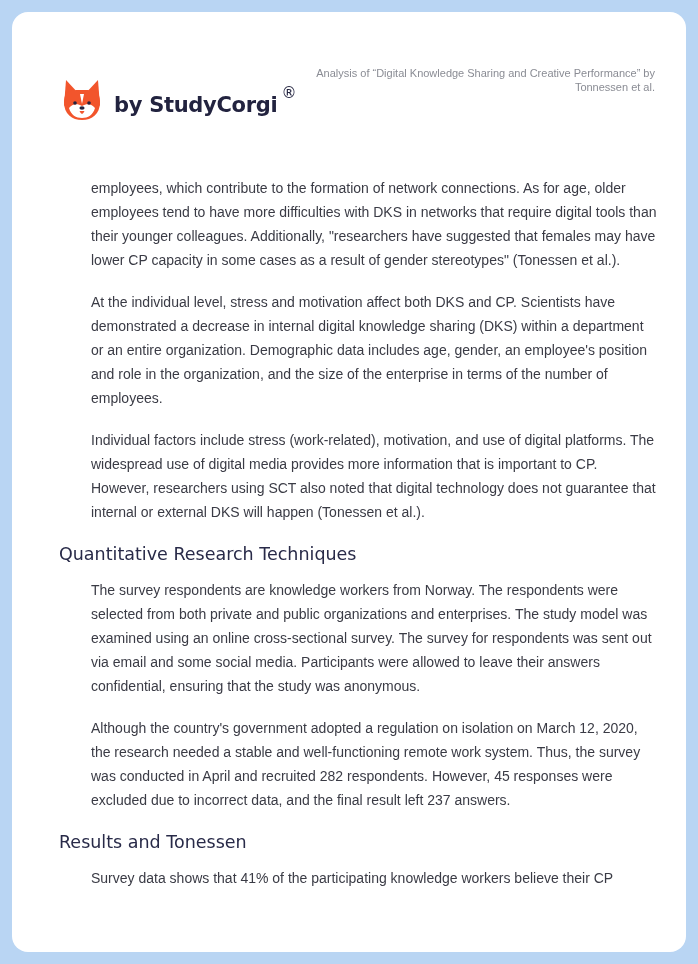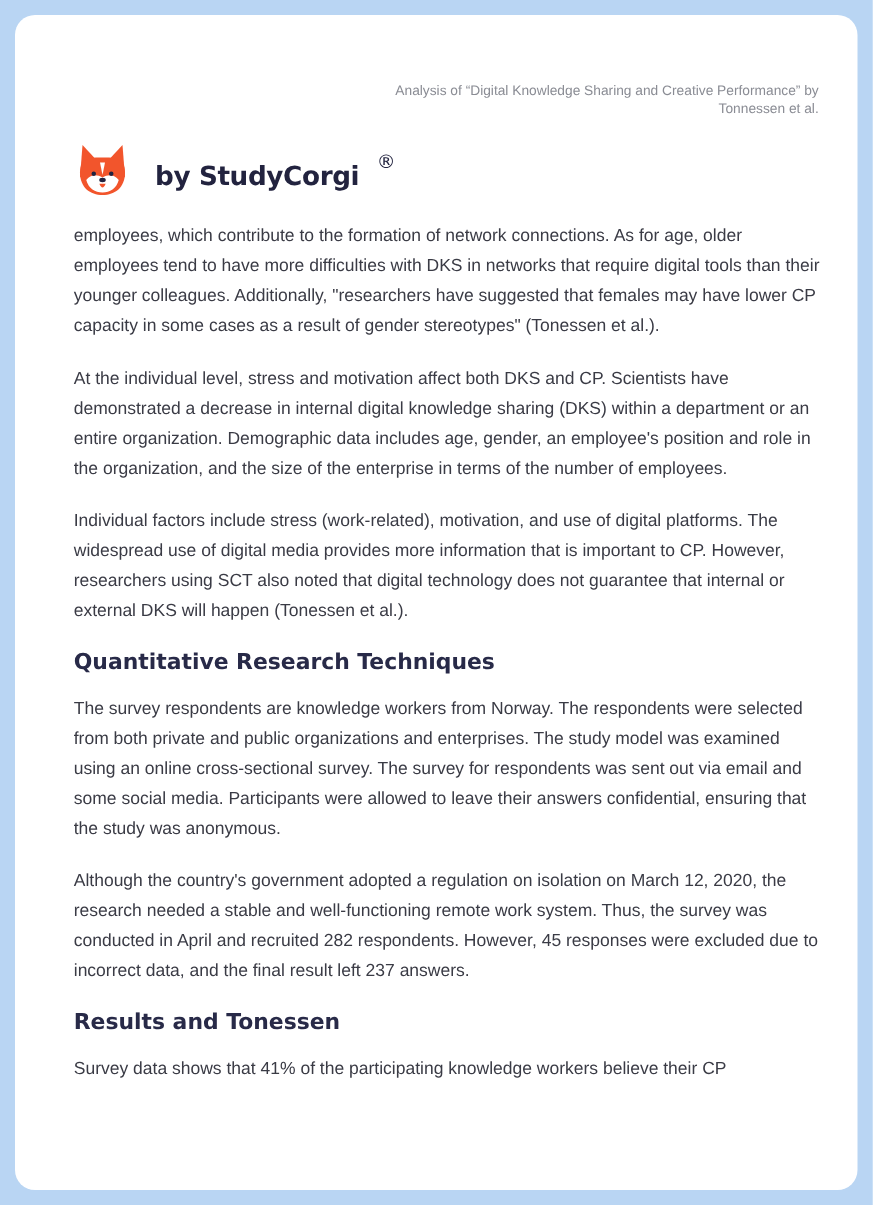--- a/index.html
+++ b/index.html
@@ -24,22 +24,21 @@
       left: 0; top: 0;
       width: 674px;
       height: 150px;
     }
     .logo {
       position: absolute;
       left: 48px;
       top: 64px;
       display: flex;
       align-items: center;
-      gap: 20px;
-      margin-top: 36px;
+      gap: 10px;
     }
     .logo-icon { width: 44px; height: 46px; display: block; }
     .logo-text {
       font-family: "DejaVu Sans", sans-serif;
       font-weight: bold;
       font-size: 21px;
       color: #22233f;
       letter-spacing: -0.3px;
       position: relative;
       top: 6px;
@@ -76,24 +75,24 @@
     .content {
       position: absolute;
       left: 47px;
       top: 164px;
       width: 600px;
       font-family: "Liberation Sans", sans-serif;
       font-size: 14px;
       line-height: 24px;
       color: #3a3b45;
     }
-    .content p { margin-bottom: 18px; }
+    .content p { margin-bottom: 18px; margin-left: 32px; }
     .content h2 {
       font-family: "DejaVu Sans", sans-serif;
-      font-weight: bold;
+      font-weight: normal;
       font-size: 17.5px;
       line-height: 24px;
       color: #282a48;
       margin-top: 1px;
       margin-bottom: 12px;
     }
   </style>
 </head>
 <body>
 

